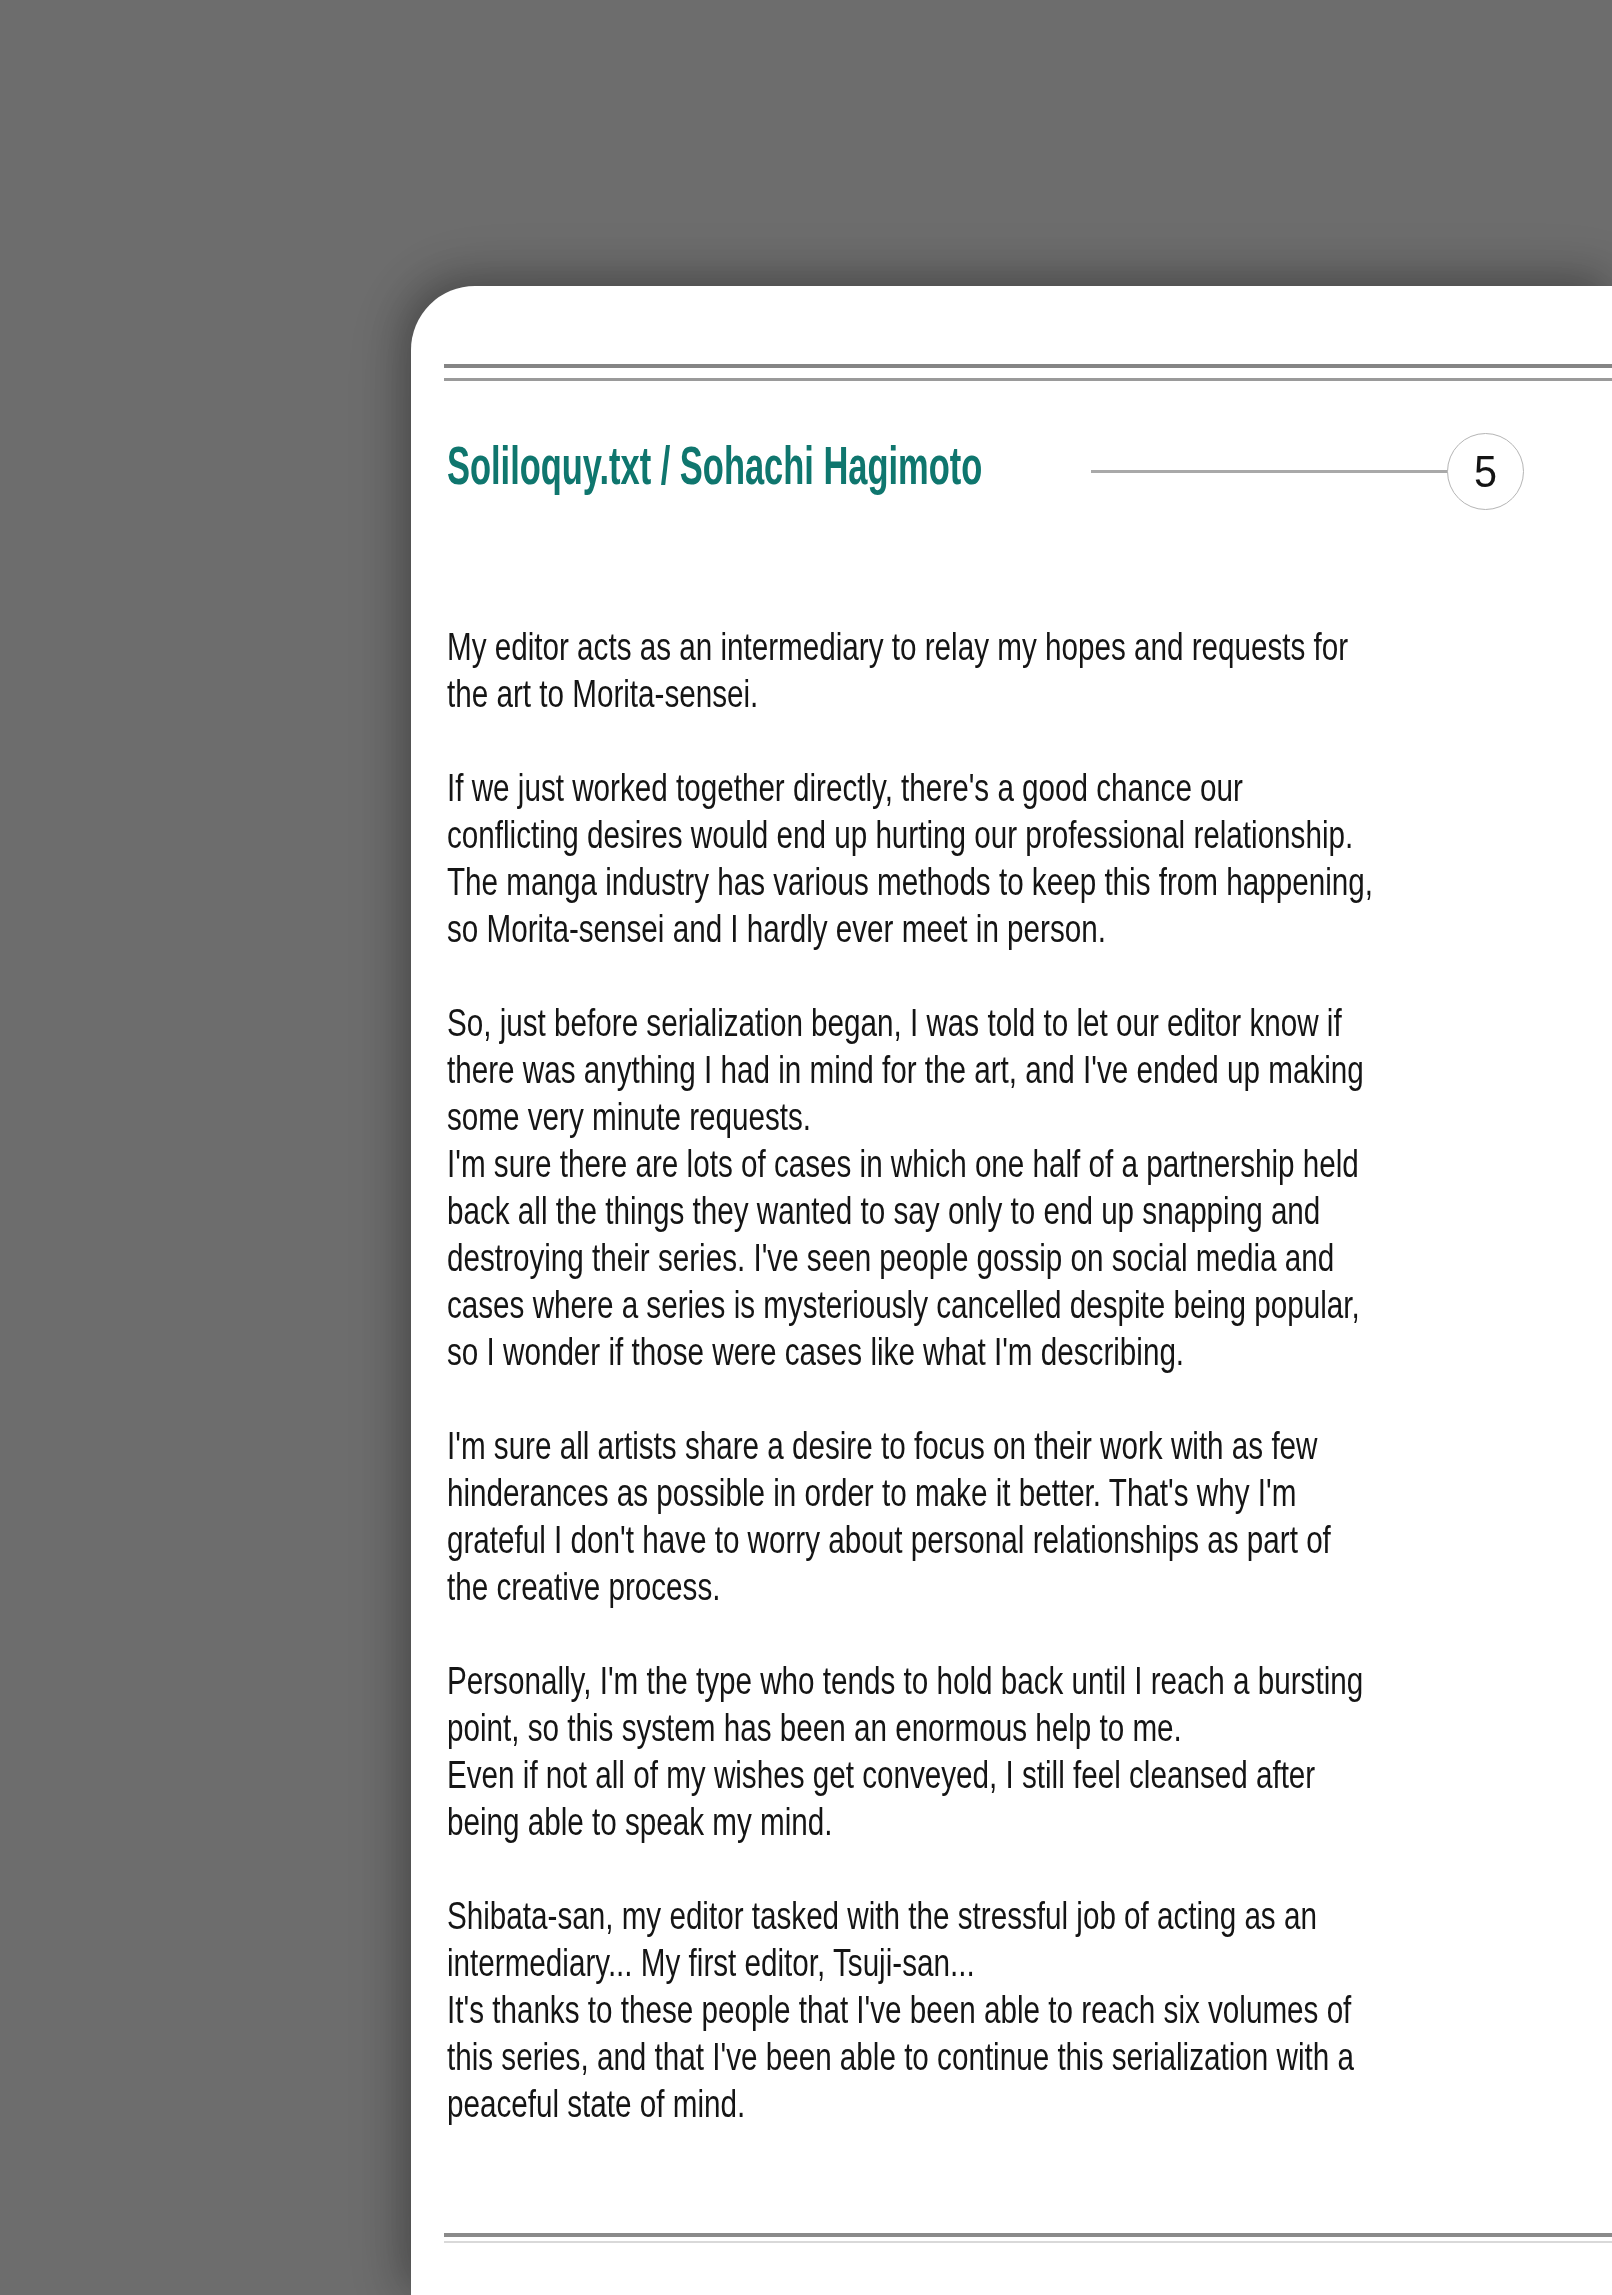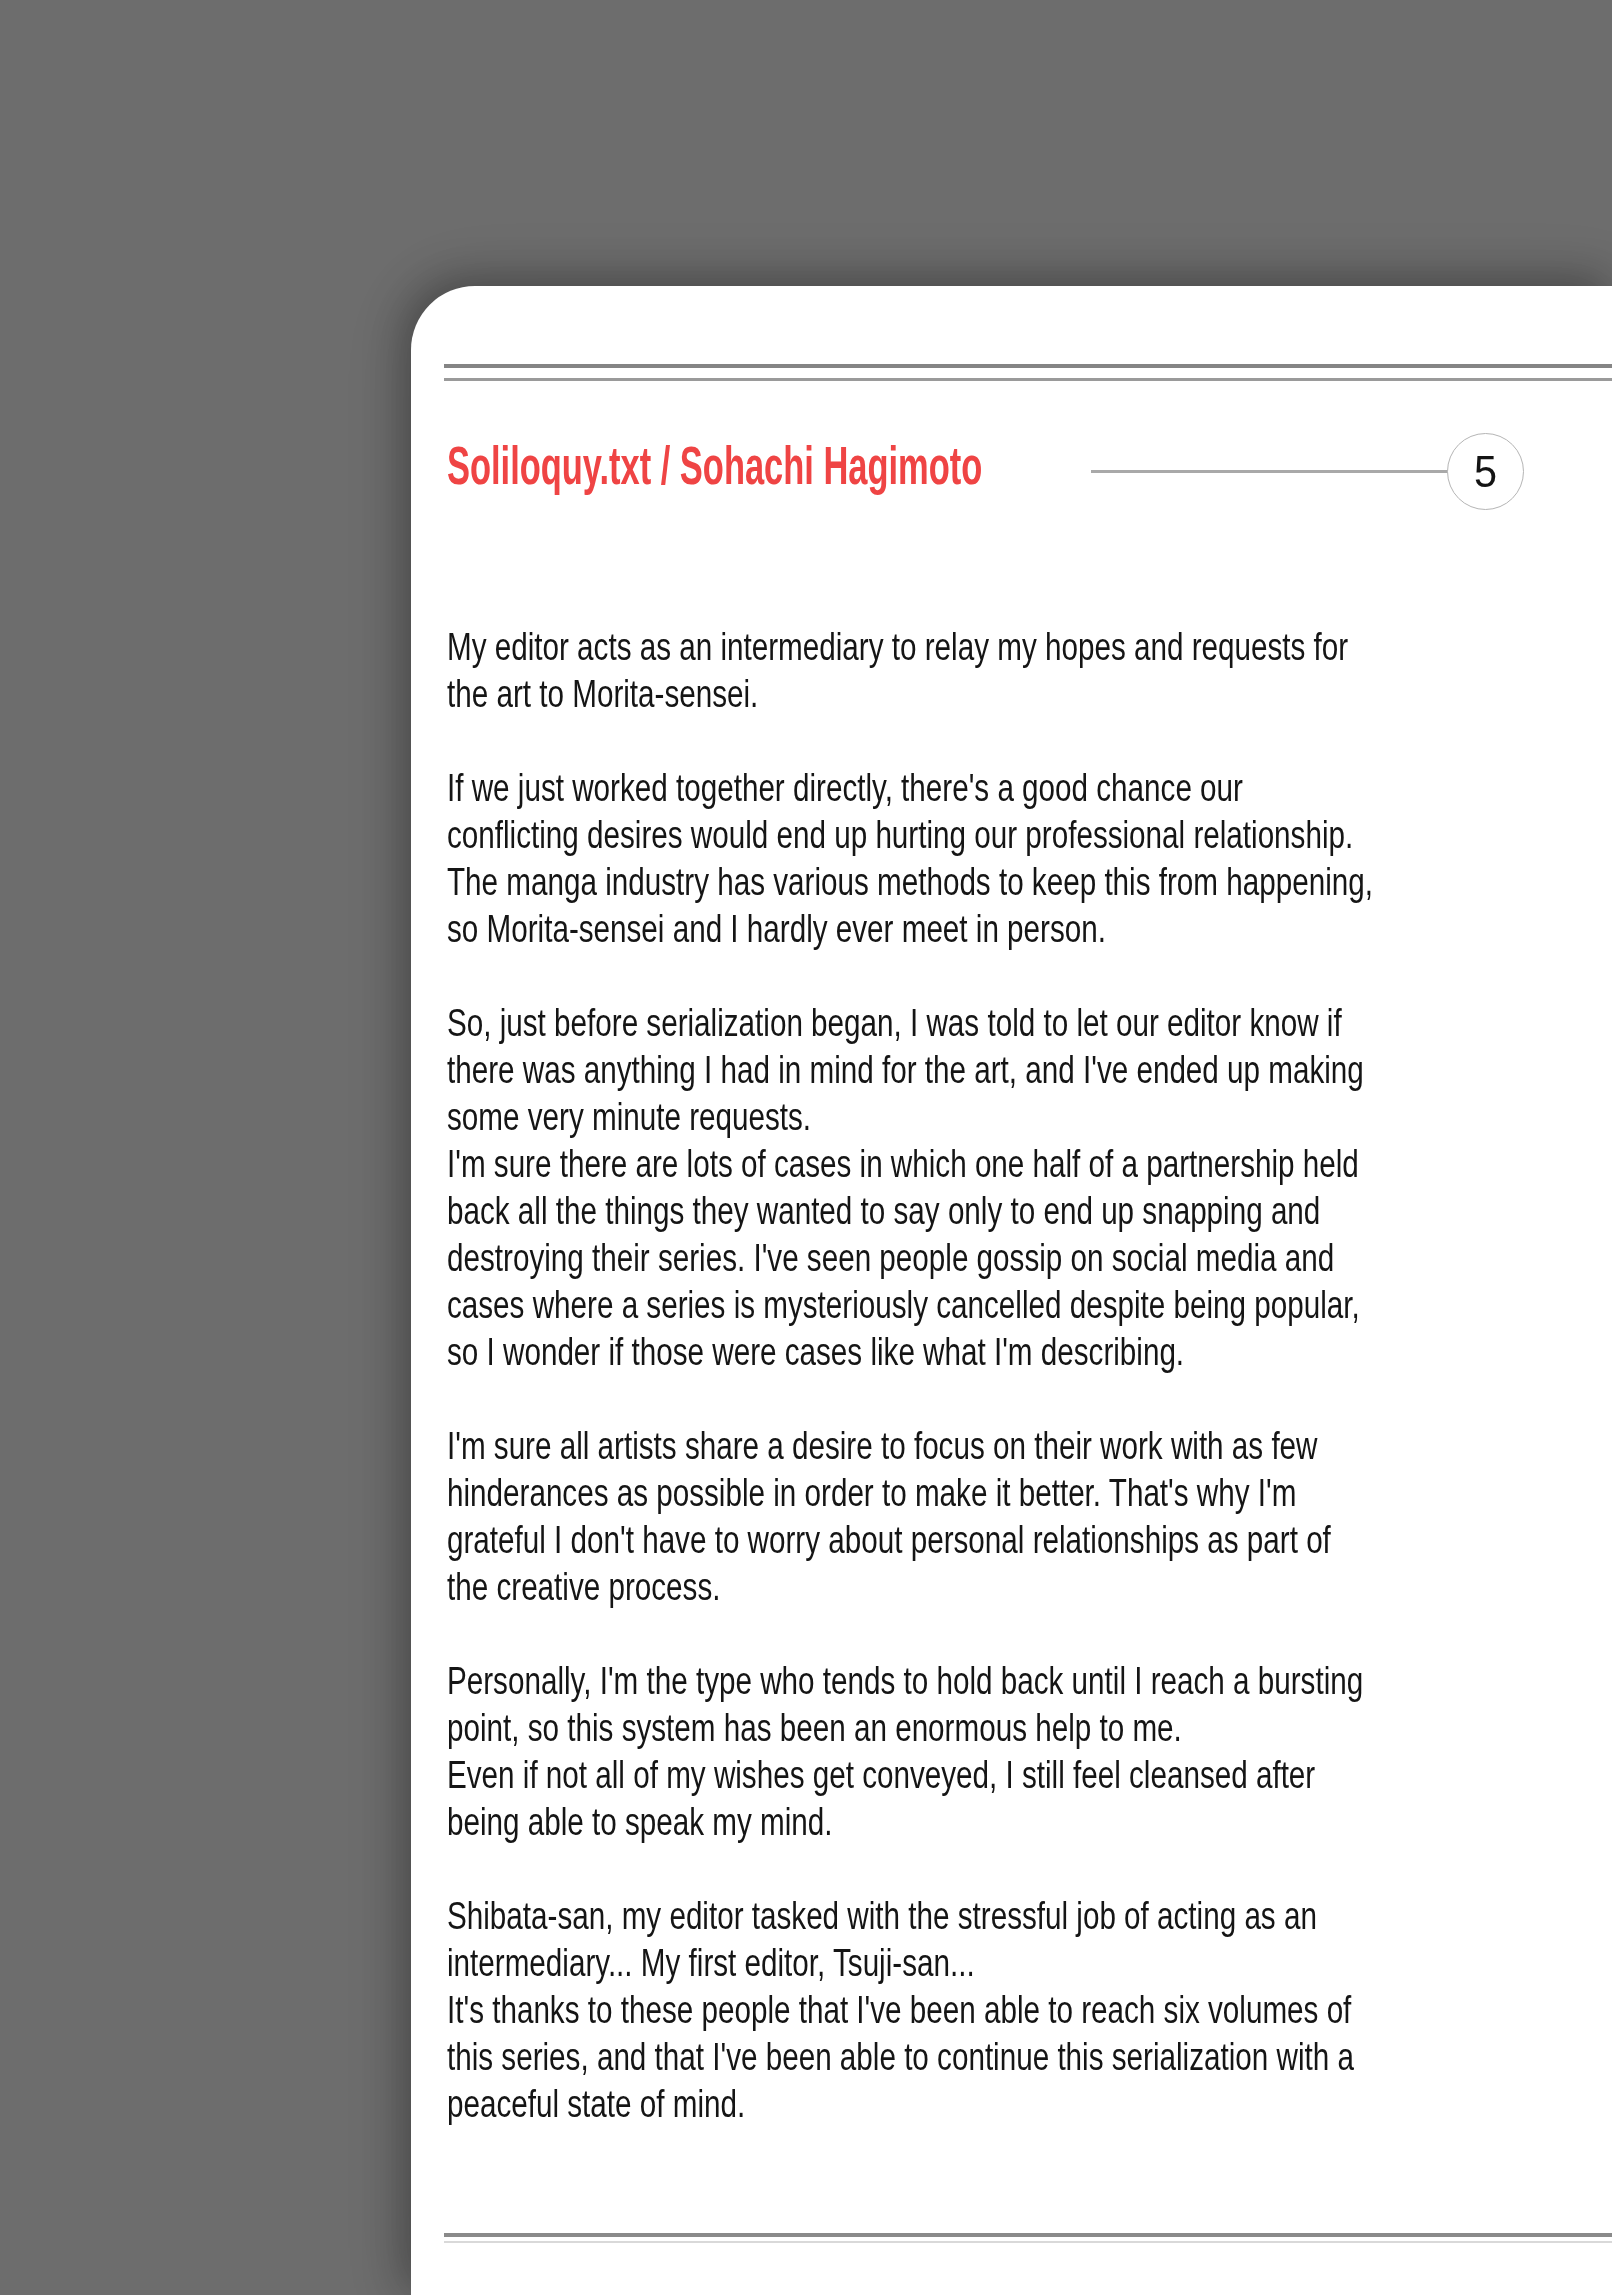--- a/index.html
+++ b/index.html
@@ -42,21 +42,21 @@
   .rule-bottom-thin  { top: 1955px; height: 1.9px; background: #d9d9d9; }
 
   .title {
     position: absolute;
     left: 36px;
     top: 153px;
     margin: 0;
     font-size: 53px;
     font-weight: bold;
     line-height: 53px;
-    color: #ef4444;
+    color: #0f766e;
     white-space: nowrap;
   }
   .title .condense {
     display: inline-block;
     transform: scaleX(0.65);
     transform-origin: left top;
     letter-spacing: 0px;
   }
 
   .title-rule {

